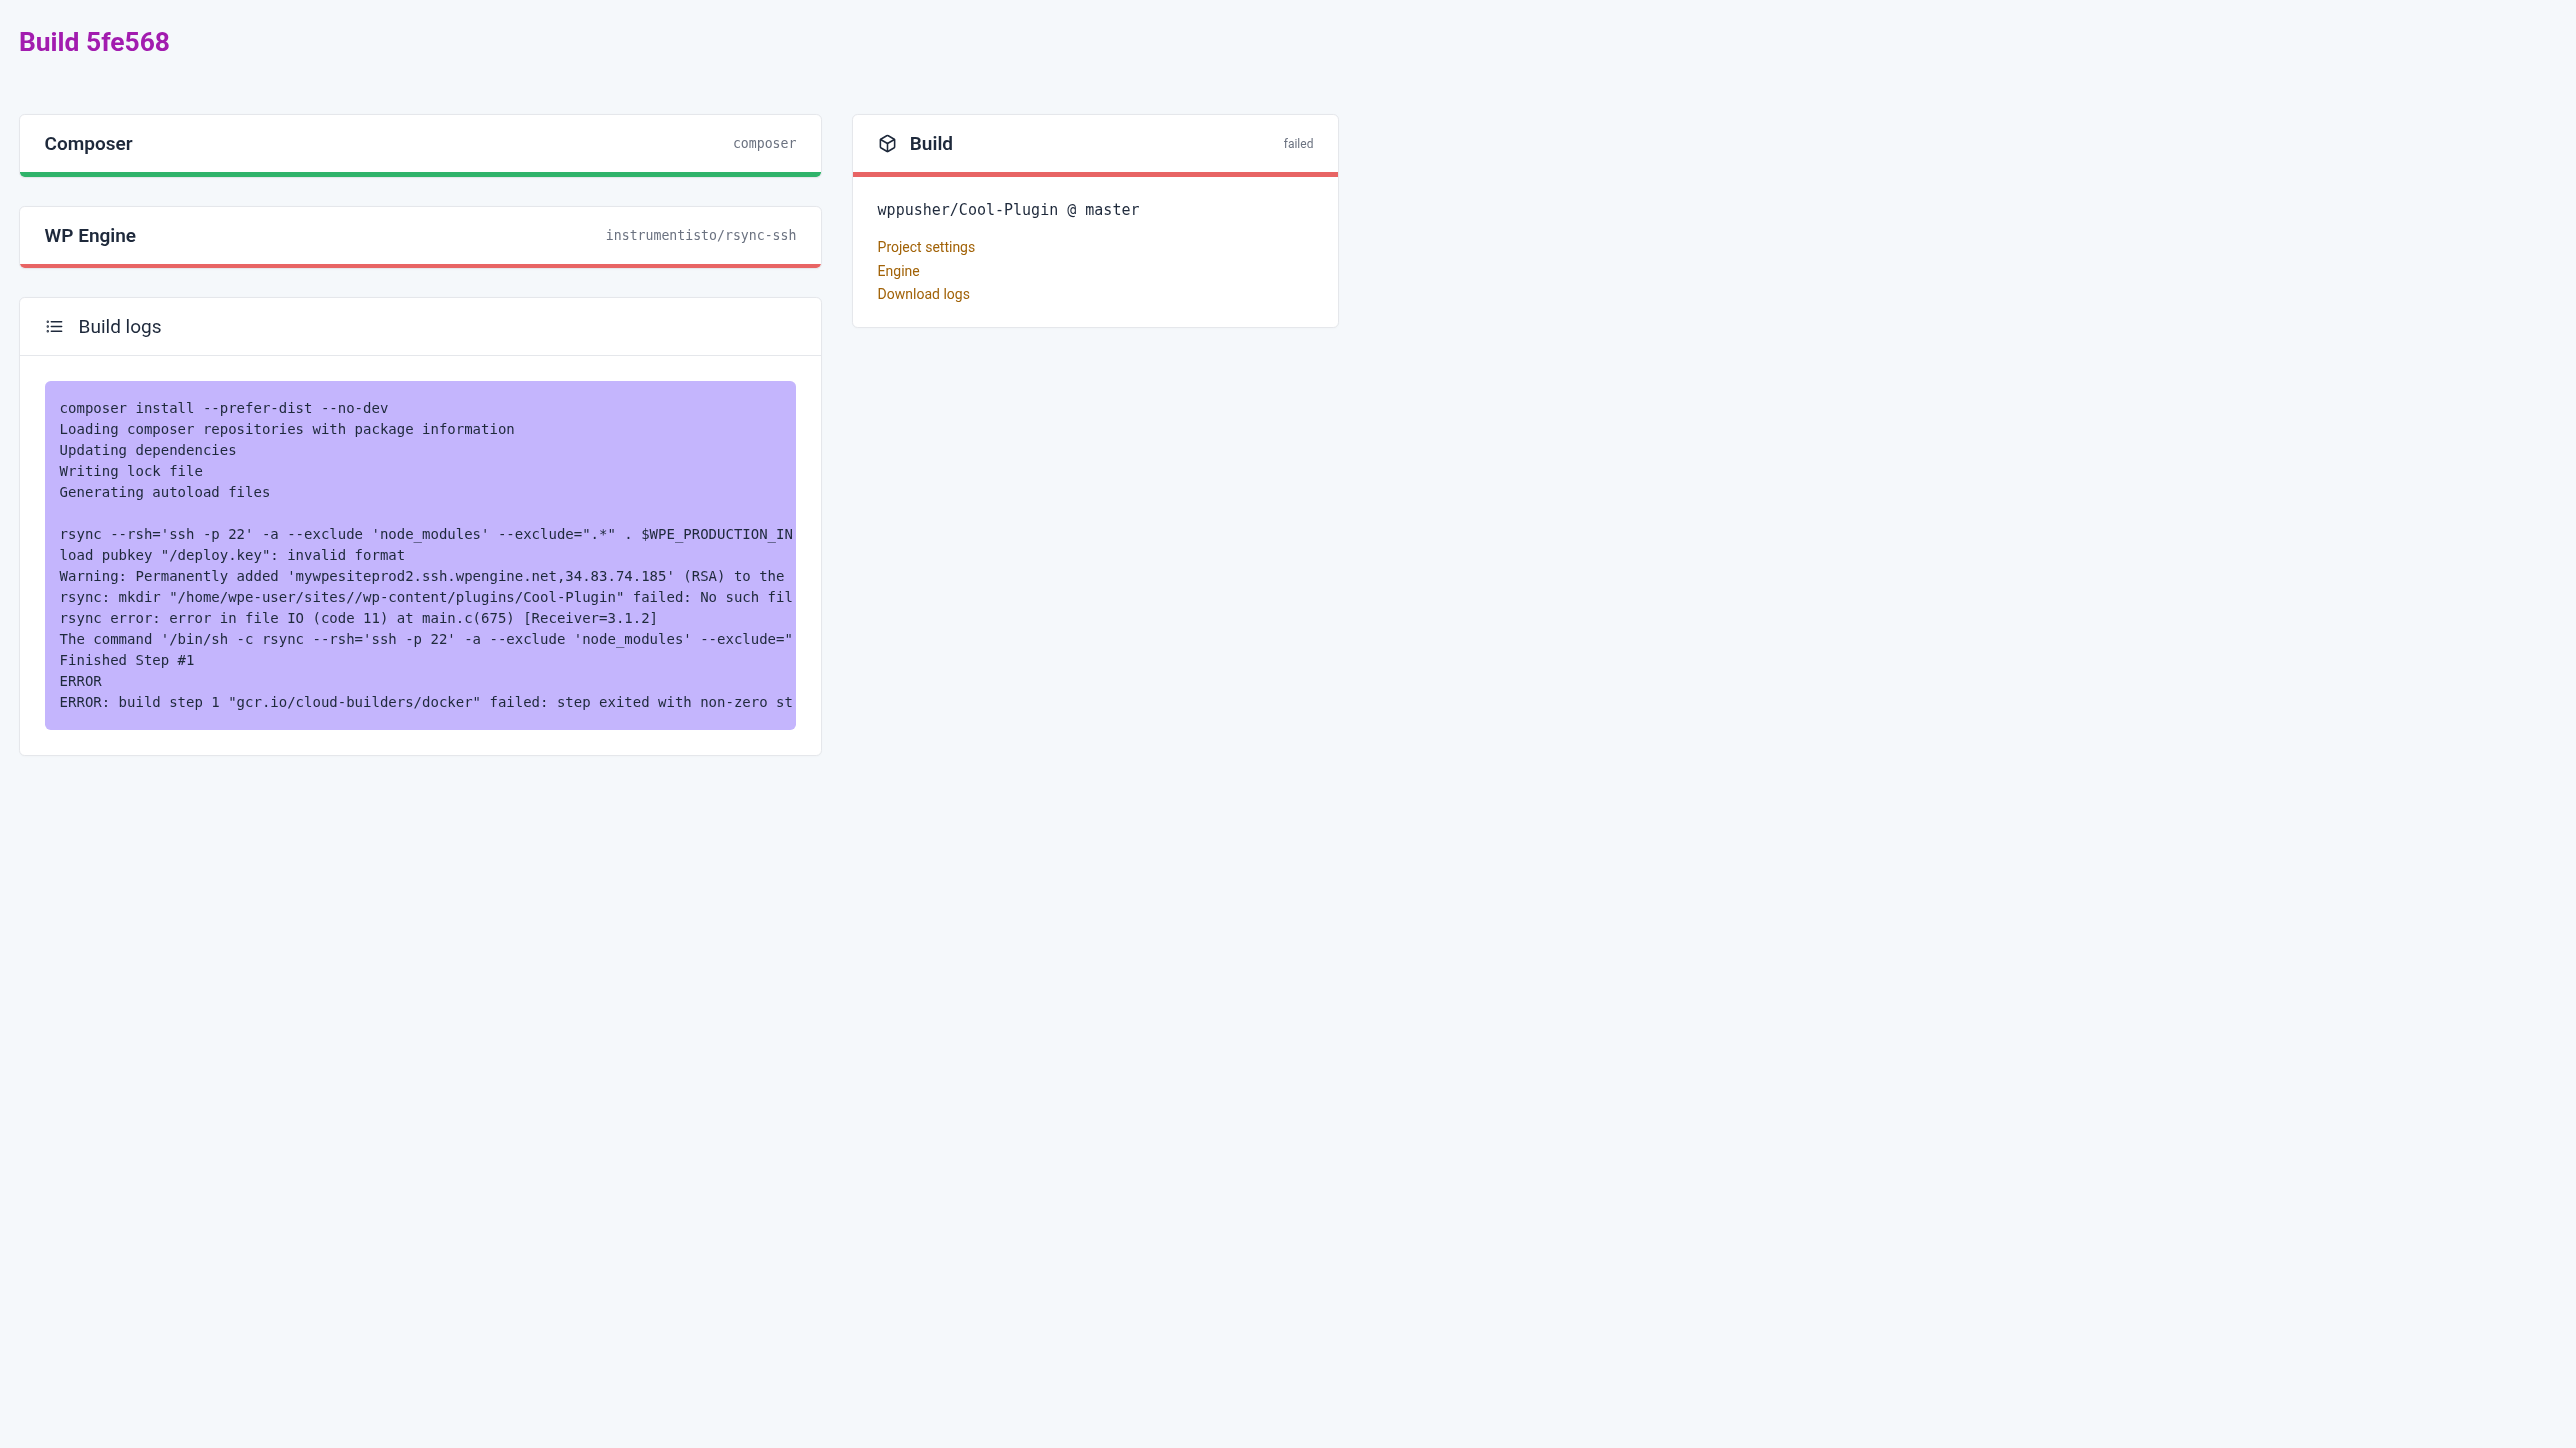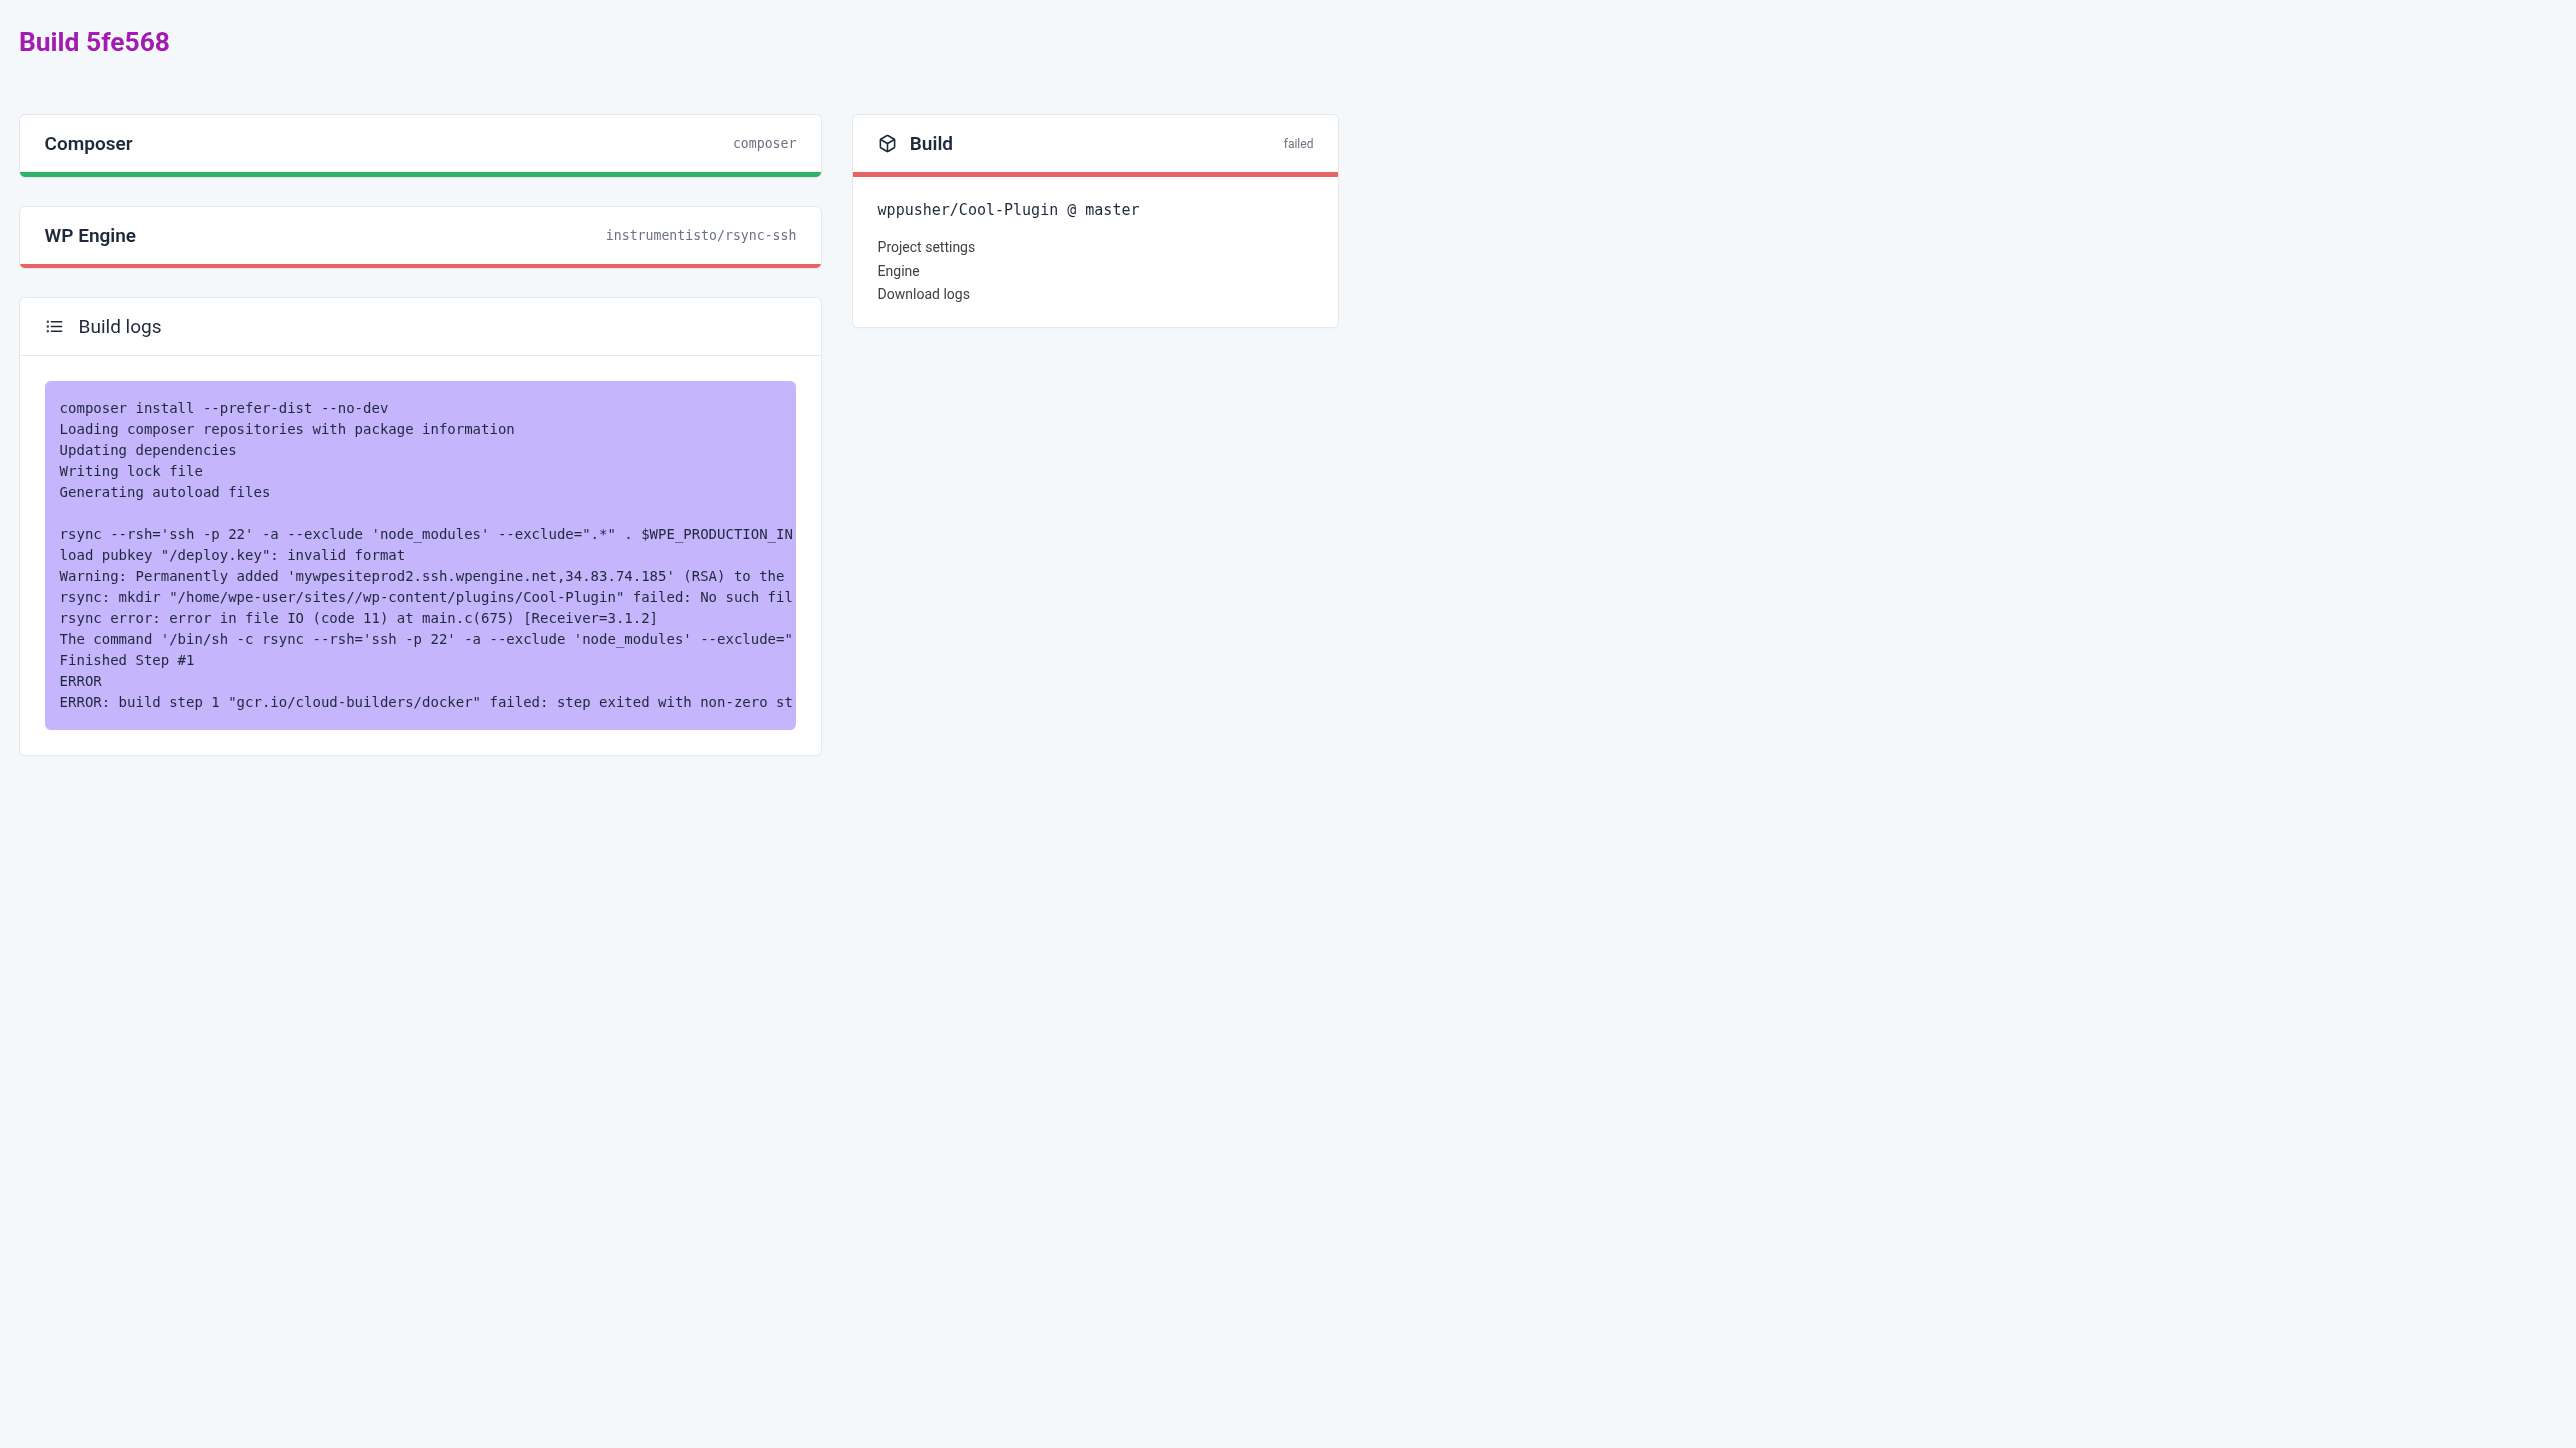--- a/index.html
+++ b/index.html
@@ -115,21 +115,21 @@
       font-size: 15px;
       color: #1e293b;
       margin-bottom: 20px;
     }
     .build-links {
       display: flex;
       flex-direction: column;
       gap: 7.6px;
     }
     .build-link {
-      color: #404040;
+      color: #a16207;
       font-size: 14px;
       text-decoration: none;
       cursor: pointer;
     }
     .icon {
       width: 19px;
       height: 19px;
       flex-shrink: 0;
     }
   </style>

